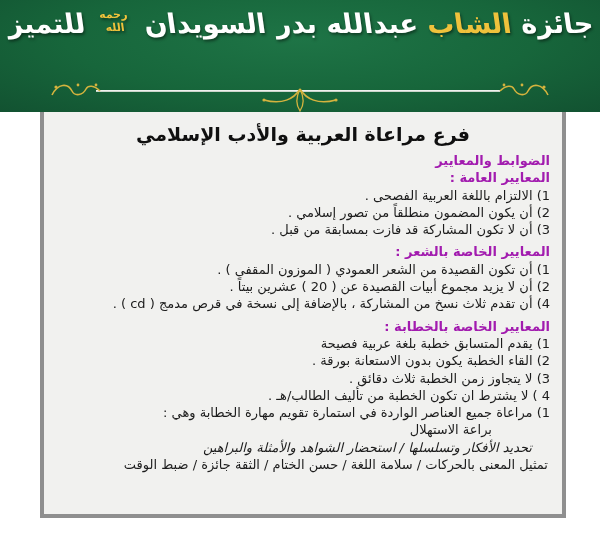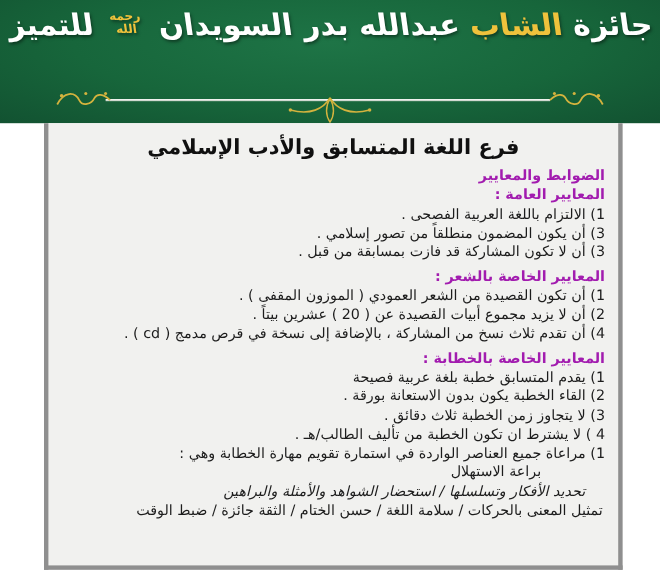--- a/index.html
+++ b/index.html
@@ -116,29 +116,29 @@
     <svg class="flourish flourish-right" width="52" height="26" viewBox="0 0 52 26">
       <path d="M2 16 C8 4, 18 4, 22 12 C25 18, 33 16, 36 10 C38 6, 44 6, 50 12" fill="none" stroke="#D4B33E" stroke-width="1.6"></path>
       <circle cx="6" cy="8" r="1.6" fill="#D4B33E"></circle>
       <circle cx="28" cy="6" r="1.4" fill="#D4B33E"></circle>
       <circle cx="46" cy="6" r="1.4" fill="#D4B33E"></circle>
     </svg>
   </div>
 
   <div class="content-box">
 
-    <div class="doc-title">فرع اللغة المتسابق والأدب الإسلامي</div>
+    <div class="doc-title">فرع مراعاة العربية والأدب الإسلامي</div>
 
     <div class="doc-body">
 
       <div class="line orange">الضوابط والمعايير</div>
 
       <div class="line orange">المعايير العامة :</div>
       <div class="line">1) الالتزام باللغة العربية الفصحى .</div>
-      <div class="line">3) أن يكون المضمون منطلقاً من تصور إسلامي .</div>
+      <div class="line">2) أن يكون المضمون منطلقاً من تصور إسلامي .</div>
       <div class="line">3) أن لا تكون المشاركة قد فازت بمسابقة من قبل .</div>
 
       <div class="line orange sec-gap">المعايير الخاصة بالشعر :</div>
       <div class="line">1) أن تكون القصيدة من الشعر العمودي ( الموزون المقفى ) .</div>
       <div class="line">2) أن لا يزيد مجموع أبيات القصيدة عن ( 20 ) عشرين بيتاً .</div>
       <div class="line">4) أن تقدم ثلاث نسخ من المشاركة ، بالإضافة إلى نسخة في قرص مدمج ( cd ) .</div>
 
       <div class="line orange sec-gap">المعايير الخاصة بالخطابة :</div>
       <div class="line">1) يقدم المتسابق خطبة بلغة عربية فصيحة</div>
       <div class="line">2) القاء الخطبة يكون بدون الاستعانة بورقة .</div>

